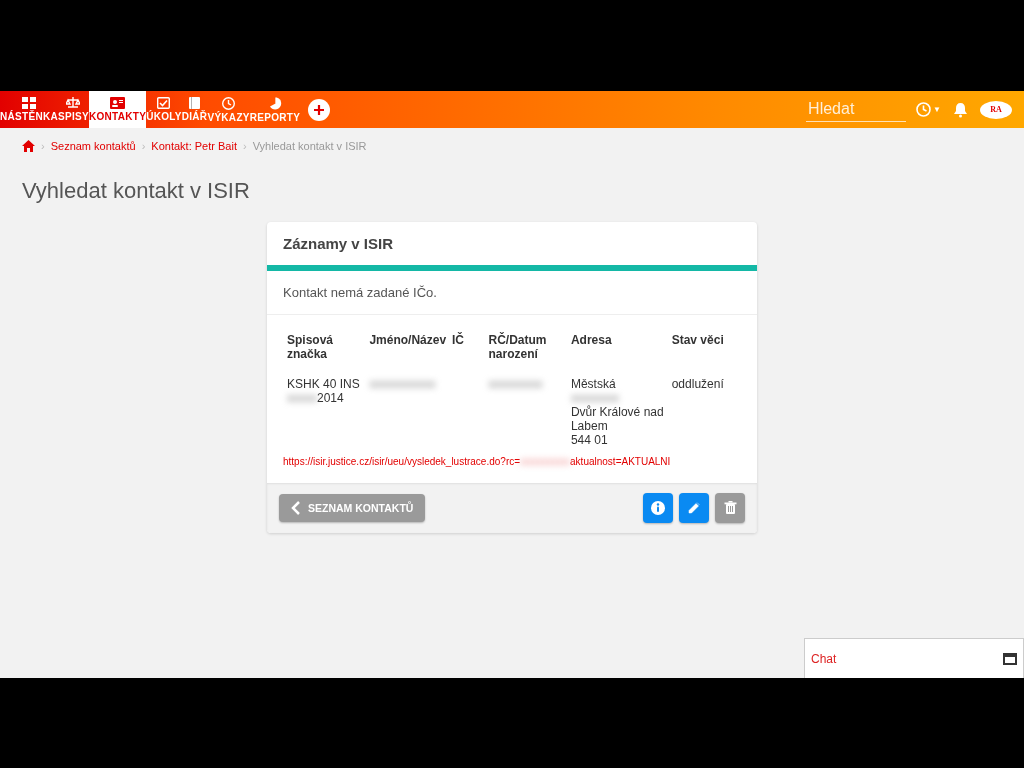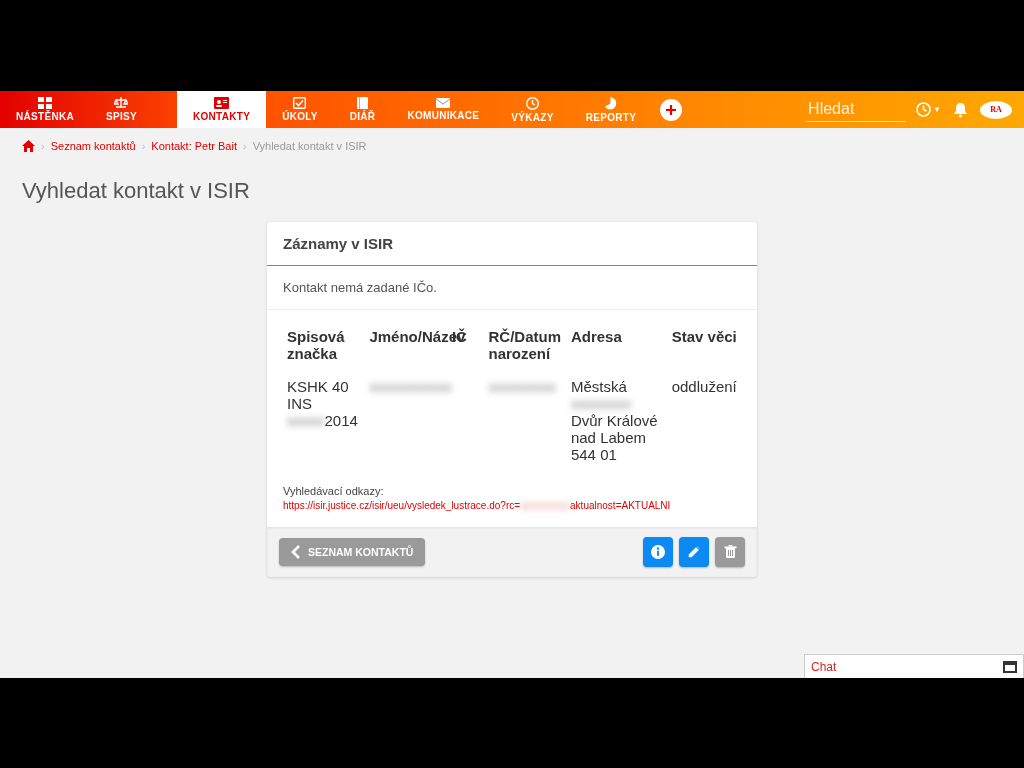--- a/index.html
+++ b/index.html
@@ -1,57 +1,57 @@
 <!DOCTYPE html>
 <html><head>
 <meta charset="utf-8">
 <style>
 * { margin: 0; padding: 0; box-sizing: border-box; }
 body { font-family: -apple-system, BlinkMacSystemFont, "Segoe UI", Arial, sans-serif; background: #000; width: 1024px; height: 768px; overflow: hidden; }
 .blackbar-top { height: 91px; background: #000; }
 .app { background: #f2f2f2; height: 587px; position: relative; }
 .topbar { height: 37px; background: linear-gradient(90deg, #e20000 0%, #ff4b00 20%, #ff8a00 70%, #ffa800 100%); display: flex; align-items: stretch; }
 .nav { display: flex; }
-.nav-item { display: flex; flex-direction: column; align-items: center; justify-content: center; color: #fff; padding: 0 16px; font-size: 10px; font-weight: 700; cursor: pointer; }
-.nav-item.active { background: #fff; color: #e20000; margin-left: 24px; }
+.nav-item { display: flex; flex-direction: column; align-items: center; justify-content: center; color: #fff; padding: 0 0; font-size: 10px; font-weight: 700; cursor: pointer; }
+.nav-item.active { background: #fff; color: #e20000; }
 .nav-item .icon { font-size: 14px; line-height: 1; margin-bottom: 2px; }
 .nav-item .label { letter-spacing: 0.3px; }
 .plus-circle { width: 22px; height: 22px; border-radius: 50%; background: #fff; color: #e20000; display: flex; align-items: center; justify-content: center; font-size: 16px; font-weight: 700; align-self: center; margin-left: 8px; cursor: pointer; }
 .topbar-spacer { flex: 1; }
 .search { align-self: center; margin-right: 10px; }
 .search input { background: transparent; border: none; border-bottom: 1px solid rgba(255,255,255,0.7); color: #fff; font-size: 16px; padding: 3px 2px; width: 100px; outline: none; }
 .search input::placeholder { color: rgba(255,255,255,0.85); }
 .top-icons { display: flex; align-items: center; gap: 12px; padding-right: 12px; }
 .top-icons .ic { color: #fff; font-size: 14px; cursor: pointer; display: flex; align-items: center; }
 .top-icons .ic .caret { font-size: 8px; margin-left: 2px; }
 .avatar { width: 32px; height: 18px; border-radius: 50%; background: #fff; color: #e20000; font-size: 8px; font-weight: 700; display: flex; align-items: center; justify-content: center; font-family: Liberation Serif, serif; }
 .breadcrumb { padding: 12px 22px; font-size: 11px; color: #999; display: flex; align-items: center; gap: 6px; }
 .breadcrumb a { color: #e20000; text-decoration: none; cursor: pointer; }
 .breadcrumb .sep { color: #bbb; }
 .breadcrumb .home { color: #e20000; font-size: 13px; cursor: pointer; }
 .page-title { font-size: 22px; color: #555; font-weight: 400; padding: 14px 22px 18px; }
 .card { width: 490px; margin: 0 auto; background: #fff; border-radius: 4px; box-shadow: 0 1px 3px rgba(0,0,0,0.15); overflow: hidden; }
-.card-header { padding: 13px 16px; border-bottom: 1px solid #14b8a6; font-size: 15px; color: #444; font-weight: 600; }
+.card-header { padding: 13px 16px; border-bottom: 6px solid #14b8a6; font-size: 15px; color: #444; font-weight: 600; }
 .card-note { padding: 14px 16px; border-bottom: 1px solid #eee; font-size: 13px; color: #555; }
 .card-body { padding: 14px 16px 16px; }
-table.data { width: 100%; border-collapse: collapse; font-size: 15px; color: #333; table-layout: fixed; }
+table.data { width: 100%; border-collapse: collapse; font-size: 12px; color: #333; table-layout: fixed; }
 table.data th { text-align: left; font-weight: 700; padding: 4px 4px 10px; vertical-align: top; }
 table.data td { padding: 6px 4px; vertical-align: top; }
 .blur { filter: blur(3px); color: #888; }
 .links-label { font-size: 11px; color: #444; margin-top: 16px; }
 .links-url { font-size: 10px; color: #e20000; word-break: break-all; margin-top: 3px; cursor: pointer; }
 .links-url .blurseg { filter: blur(3px); color: #e88; }
 .card-footer { background: #f2f2f2; padding: 10px 12px; display: flex; align-items: center; box-shadow: inset 0 1px 2px rgba(0,0,0,0.08); }
 .btn-back { background: #9a9a9a; color: #fff; border: none; border-radius: 4px; padding: 7px 12px; font-size: 10.5px; font-weight: 700; display: flex; align-items: center; gap: 8px; cursor: pointer; box-shadow: 0 1px 2px rgba(0,0,0,0.25); }
 .btn-back .chev { font-size: 15px; font-weight: 700; }
 .footer-spacer { flex: 1; }
 .icon-btn { width: 30px; height: 30px; border: none; border-radius: 4px; color: #fff; font-size: 14px; cursor: pointer; margin-left: 6px; display: flex; align-items: center; justify-content: center; box-shadow: 0 1px 2px rgba(0,0,0,0.25); }
 .icon-btn.blue { background: #0a8af2; }
 .icon-btn.grey { background: #9a9a9a; }
-.chat-bar { position: absolute; right: 0; bottom: 0; width: 220px; height: 24px; background: #fff; border: 1px solid #ccc; border-bottom: none; display: flex; align-items: center; padding: 0 6px; font-size: 12px; cursor: pointer; margin-top: 12px; }
+.chat-bar { position: absolute; right: 0; bottom: 0; width: 220px; height: 40px; background: #fff; border: 1px solid #ccc; border-bottom: none; display: flex; align-items: center; padding: 0 6px; font-size: 12px; cursor: pointer; margin-top: 12px; }
 .chat-bar .label { color: #d22; flex: 1; }
 .chat-bar .win { width: 14px; height: 12px; border: 2px solid #333; border-top-width: 4px; }
 svg { display: block; }
 </style>
 </head>
 <body>
 
 <div class="blackbar-top"></div>
 
 <div class="app">
@@ -99,29 +99,20 @@
         <span class="label">ÚKOLY</span>
       </div>
       <div class="nav-item">
         <span class="icon">
           <svg width="11" height="12" viewBox="0 0 11 12">
               <rect x="0" y="0" width="11" height="12" rx="1" fill="currentColor"></rect>
               <rect x="2" y="0" width="1" height="12" fill="rgba(0,0,0,0.3)"></rect>
             </svg>
         </span>
         <span class="label">DIÁŘ</span>
-      </div>
-      <div class="nav-item">
-        <span class="icon">
-          <svg width="14" height="10" viewBox="0 0 14 10">
-              <rect x="0" y="0" width="14" height="10" rx="1" fill="currentColor"></rect>
-              <path d="M0 1 L7 6 L14 1" stroke="rgba(0,0,0,0.3)" stroke-width="1.2" fill="none"></path>
-            </svg>
-        </span>
-        <span class="label">KOMUNIKACE</span>
       </div>
       <div class="nav-item">
         <span class="icon">
           <svg width="13" height="13" viewBox="0 0 13 13">
               <circle cx="6.5" cy="6.5" r="5.8" stroke="currentColor" stroke-width="1.4" fill="none"></circle>
               <path d="M6.5 3 L6.5 6.5 L9 8" stroke="currentColor" stroke-width="1.4" fill="none"></path>
             </svg>
         </span>
         <span class="label">VÝKAZY</span>
       </div>
@@ -212,21 +203,20 @@
             <td><span class="blur">xxxxxxxxx</span></td>
             <td>
               <span>Městská</span> <span class="blur">xxxxxxxx</span><br>
               <span>Dvůr Králové nad Labem</span><br>
               <span>544 01</span>
             </td>
             <td>oddlužení</td>
           </tr>
         </tbody>
       </table>
-      <div class="links-label">Vyhledávací odkazy:</div>
       <div class="links-url">
         <span>https://isir.justice.cz/isir/ueu/vysledek_lustrace.do?rc=</span><span class="blurseg">xxxxxxxxxx</span><span>aktualnost=AKTUALNI</span>
       </div>
     </div>
     <div class="card-footer">
       <button class="btn-back">
         <span class="chev">
           <svg width="9" height="14" viewBox="0 0 9 14">
               <path d="M8 1 L2 7 L8 13" stroke="#fff" stroke-width="2.5" fill="none"></path>
             </svg>

